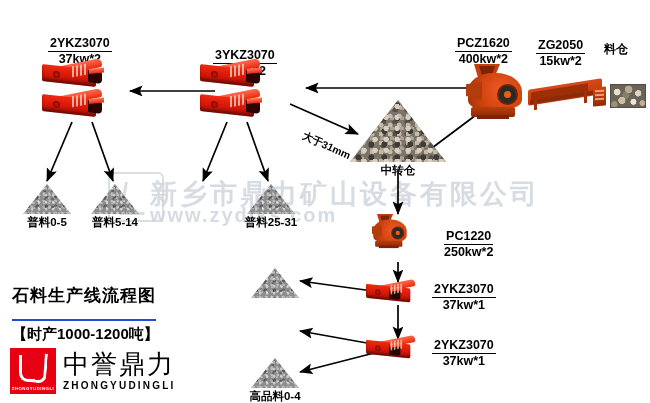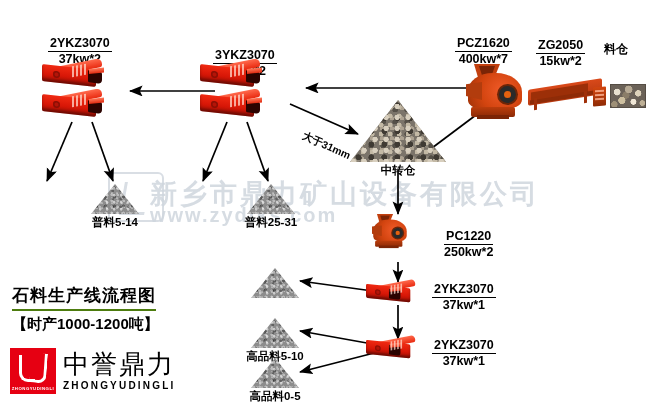--- a/index.html
+++ b/index.html
@@ -143,21 +143,21 @@
       radial-gradient(circle at 46% 78%, #c3b9a5 0 2.2px, transparent 2.7px),
       radial-gradient(circle at 76% 84%, #555048 0 2.5px, transparent 3px),
       radial-gradient(circle at 16% 88%, #ada291 0 2.3px, transparent 2.8px),
       radial-gradient(circle at 52% 22%, #8d867a 0 2.6px, transparent 3.1px);
     background-size:11px 11px,13px 13px,9px 9px,12px 12px,10px 10px,14px 14px;
   }
   .bigpile .ptxt{font-size:11.5px;font-weight:bold;text-align:center;margin-top:1px;}
 
   
   .titleblock{position:absolute;left:12px;top:284px;}
-  .titleblock .t1{font-size:17px;font-weight:bold;letter-spacing:1px;padding-bottom:2px;border-bottom:2px solid #4d7c0f;display:inline-block;}
+  .titleblock .t1{font-size:17px;font-weight:bold;letter-spacing:1px;padding-bottom:12px;border-bottom:2px solid #1d4ed8;display:inline-block;}
   .titleblock .t2{font-size:15px;font-weight:bold;letter-spacing:0px;margin-top:4px;}
 
   .logoblock{position:absolute;left:10px;top:348px;display:flex;align-items:center;gap:7px;}
   .logomark{position:relative;width:46px;height:46px;background:#e60012;}
   .logomark .glyph{position:absolute;left:9px;top:5px;width:27px;height:28px;}
   .logomark .glyph:before{content:"";position:absolute;left:0;top:2px;width:13px;height:24px;border-left:3.5px solid #fff;border-bottom:3.5px solid #fff;border-radius:0 0 0 9px;}
   .logomark .glyph:after{content:"";position:absolute;left:11px;top:0;width:14px;height:27px;border-right:3.5px solid #fff;border-bottom:3.5px solid #fff;border-radius:0 0 8px 0;transform:rotate(4deg);}
   .logomark .sub{position:absolute;left:0;right:0;bottom:3px;text-align:center;color:#fff;font-size:4.3px;letter-spacing:.5px;font-weight:bold;}
   .logotext{display:flex;flex-direction:column;justify-content:center;}
   .logotext .cn{font-size:26px;font-weight:normal;letter-spacing:2px;line-height:1;font-family:"DejaVu Sans",sans-serif;}
@@ -219,21 +219,21 @@
     <span class="bot">37kw*2</span>
   </div>
 
   <div class="fraclabel" style="left:213px;top:34px;margin-top:12px;">
     <span class="top">3YKZ3070</span>
     <span class="bot">45kw*2</span>
   </div>
 
   <div class="fraclabel" style="left:455px;top:34px;">
     <span class="top">PCZ1620</span>
-    <span class="bot">400kw*7</span>
+    <span class="bot">400kw*2</span>
   </div>
 
   <div class="fraclabel" style="left:536px;top:36px;">
     <span class="top">ZG2050</span>
     <span class="bot">15kw*2</span>
   </div>
 
   <div class="plainlabel" style="left:604px;top:41px;font-size:12px;">料仓</div>
 
   <div class="screen" style="left:42px;top:62px;">
@@ -309,20 +309,27 @@
   <div class="binrock" style="left:610px;top:84px;"></div>
 
   <div class="bigpile" style="left:350px;top:100px;">
     <div class="cap-wrap">
       <div class="tri"></div>
       <div class="cap"></div>
     </div>
     <div class="ptxt">中转仓</div>
   </div>
 
+  <div class="pile" style="left:16px;top:184px;width:62px;">
+    <div class="cap-wrap">
+      <div class="tri"></div>
+      <div class="cap"></div>
+    </div>
+    <div class="ptxt">普料0-5</div>
+  </div>
 
   <div class="pile" style="left:84px;top:184px;width:62px;">
     <div class="cap-wrap">
       <div class="tri"></div>
       <div class="cap"></div>
     </div>
     <div class="ptxt">普料5-14</div>
   </div>
 
 
@@ -381,34 +388,27 @@
     <span class="bot">37kw*1</span>
   </div>
 
   <div class="pile" style="left:232px;top:268px;width:86px;">
     <div class="cap-wrap">
       <div class="tri"></div>
       <div class="cap"></div>
     </div>
   </div>
 
-  <div class="pile" style="left:232px;top:318px;width:86px;">
-    <div class="cap-wrap">
-      <div class="tri"></div>
-      <div class="cap"></div>
-    </div>
-    <div class="ptxt">高品料5-10</div>
-  </div>
 
   <div class="pile" style="left:232px;top:358px;width:86px;">
     <div class="cap-wrap">
       <div class="tri"></div>
       <div class="cap"></div>
     </div>
-    <div class="ptxt">高品料0-5</div>
+    <div class="ptxt">高品料0-4</div>
   </div>
 
   <div class="titleblock">
     <div class="t1">石料生产线流程图</div>
     <div class="t2">【时产1000-1200吨】</div>
   </div>
 
   <div class="logoblock">
     <div class="logomark">
       <div class="glyph"></div>

